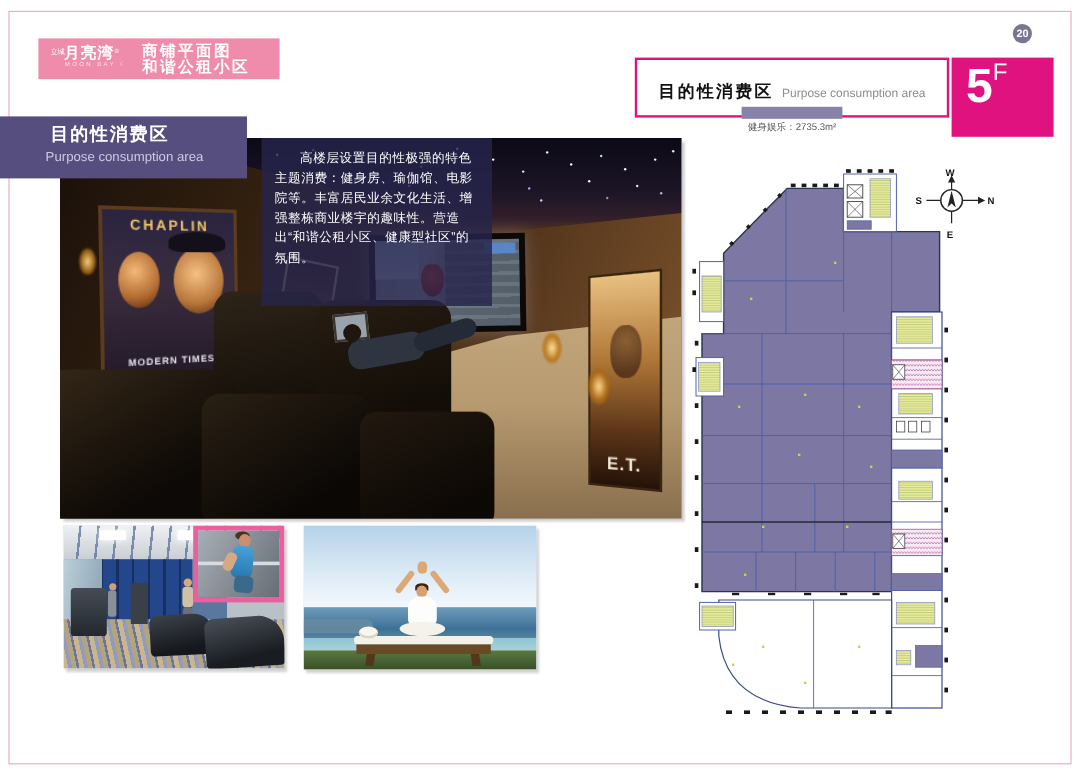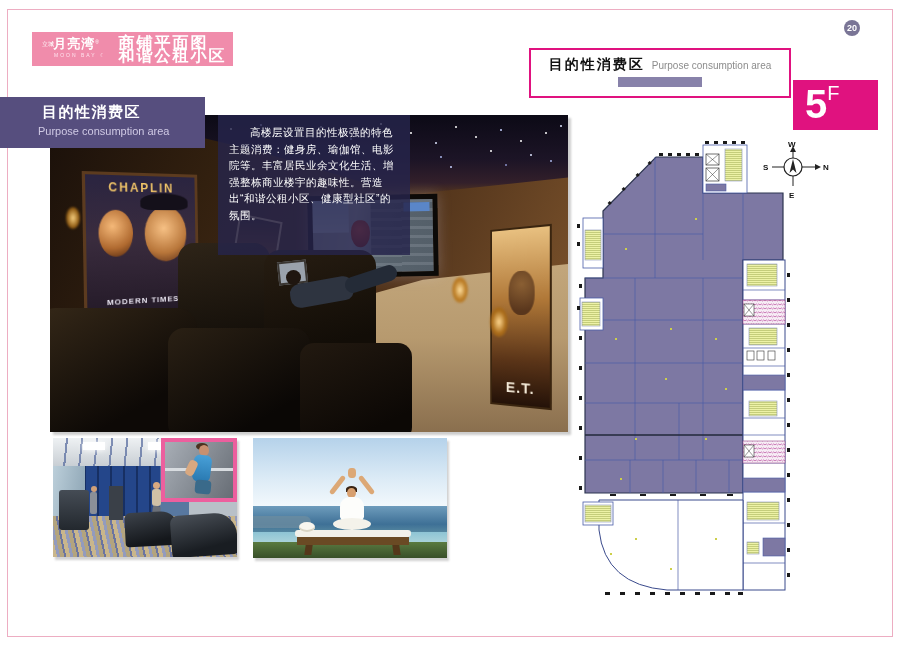--- a/index.html
+++ b/index.html
@@ -11,34 +11,34 @@
   .frame{left:7px;top:9px;width:884px;height:626px;border:1px solid #edadc2;}
 
   
   .banner{left:32px;top:32px;width:201px;height:34px;background:#f08cab;display:flex;align-items:center;}
   .logo{margin-left:10px;color:#fff;line-height:11px;white-space:nowrap;}
   .logo-prefix{display:inline-block;width:8px;font-size:6px;line-height:6px;word-break:break-all;vertical-align:middle;}
   .logo-dot{font-size:10px;vertical-align:middle;}
   .logo-name{font-size:13px;font-weight:bold;letter-spacing:1px;vertical-align:middle;}
   .logo-reg{font-size:5px;vertical-align:top;}
   .logo-sub{font-size:5px;letter-spacing:2px;color:#ffe3ee;margin-left:12px;}
-  .banner-text{margin-left:12px;color:#fff;font-weight:bold;font-size:16px;line-height:13px;letter-spacing:2px;}
+  .banner-text{margin-left:12px;color:#fff;font-weight:bold;font-size:13px;line-height:13px;letter-spacing:2px;}
 
   
   .page-badge{left:844px;top:20px;width:16px;height:16px;border-radius:50%;background:#7a7596;
               color:#fff;font-size:9px;font-weight:bold;display:flex;align-items:center;justify-content:center;}
 
   
   .header-bar{left:529px;top:48px;width:262px;height:50px;background:#fff;border:2px solid #e0127f;box-sizing:border-box;text-align:center;}
-  .hb-row{margin-top:5px;}
+  .hb-row{margin-top:18px;}
   .hb-cn{font-size:14px;font-weight:bold;color:#111;letter-spacing:2px;}
   .hb-en{font-size:10px;color:#8c8c8c;margin-left:7px;}
   .hb-swatch{width:84px;height:10px;background:#8882aa;margin:3px auto 0 auto;}
   .hb-area{font-size:8px;color:#555;margin-top:1px;}
-  .floor-badge{left:793px;top:48px;width:85px;height:50px;background:#e0127f;color:#fff;box-sizing:border-box;padding-left:12px;margin-top:32px;}
+  .floor-badge{left:793px;top:48px;width:85px;height:66px;background:#e0127f;color:#fff;box-sizing:border-box;padding-left:12px;}
   .fb-num{font-size:40px;font-weight:bold;line-height:48px;}
   .fb-sup{font-size:20px;font-weight:normal;vertical-align:18px;}
 
   
   .section-label{left:0;top:97px;width:205px;height:51px;background:#564e7e;box-sizing:border-box;padding:6px 0 0 42px;z-index:6;}
   .sl-cn{font-size:15px;font-weight:bold;color:#fff;letter-spacing:1.5px;}
   .sl-en{font-size:11px;color:#cfc9e4;margin-top:3px;margin-left:-4px;}
 
   
   .theater{left:50px;top:115px;width:518px;height:317px;overflow:hidden;z-index:2;
@@ -179,20 +179,21 @@
     </div>
   </div>
 
   <div class="abs page-badge">20</div>
 
   <div class="abs header-bar">
     <div class="hb-row">
       <span class="hb-cn">目的性消费区</span><span class="hb-en">Purpose consumption area</span>
     </div>
     <div class="hb-swatch"></div>
+    <div class="hb-area">健身娱乐：2735.3m²</div>
   </div>
   <div class="abs floor-badge">
     <span class="fb-num">5</span><span class="fb-sup">F</span>
   </div>
 
   <div class="abs section-label">
     <div class="sl-cn">目的性消费区</div>
     <div class="sl-en">Purpose consumption area</div>
   </div>
 

